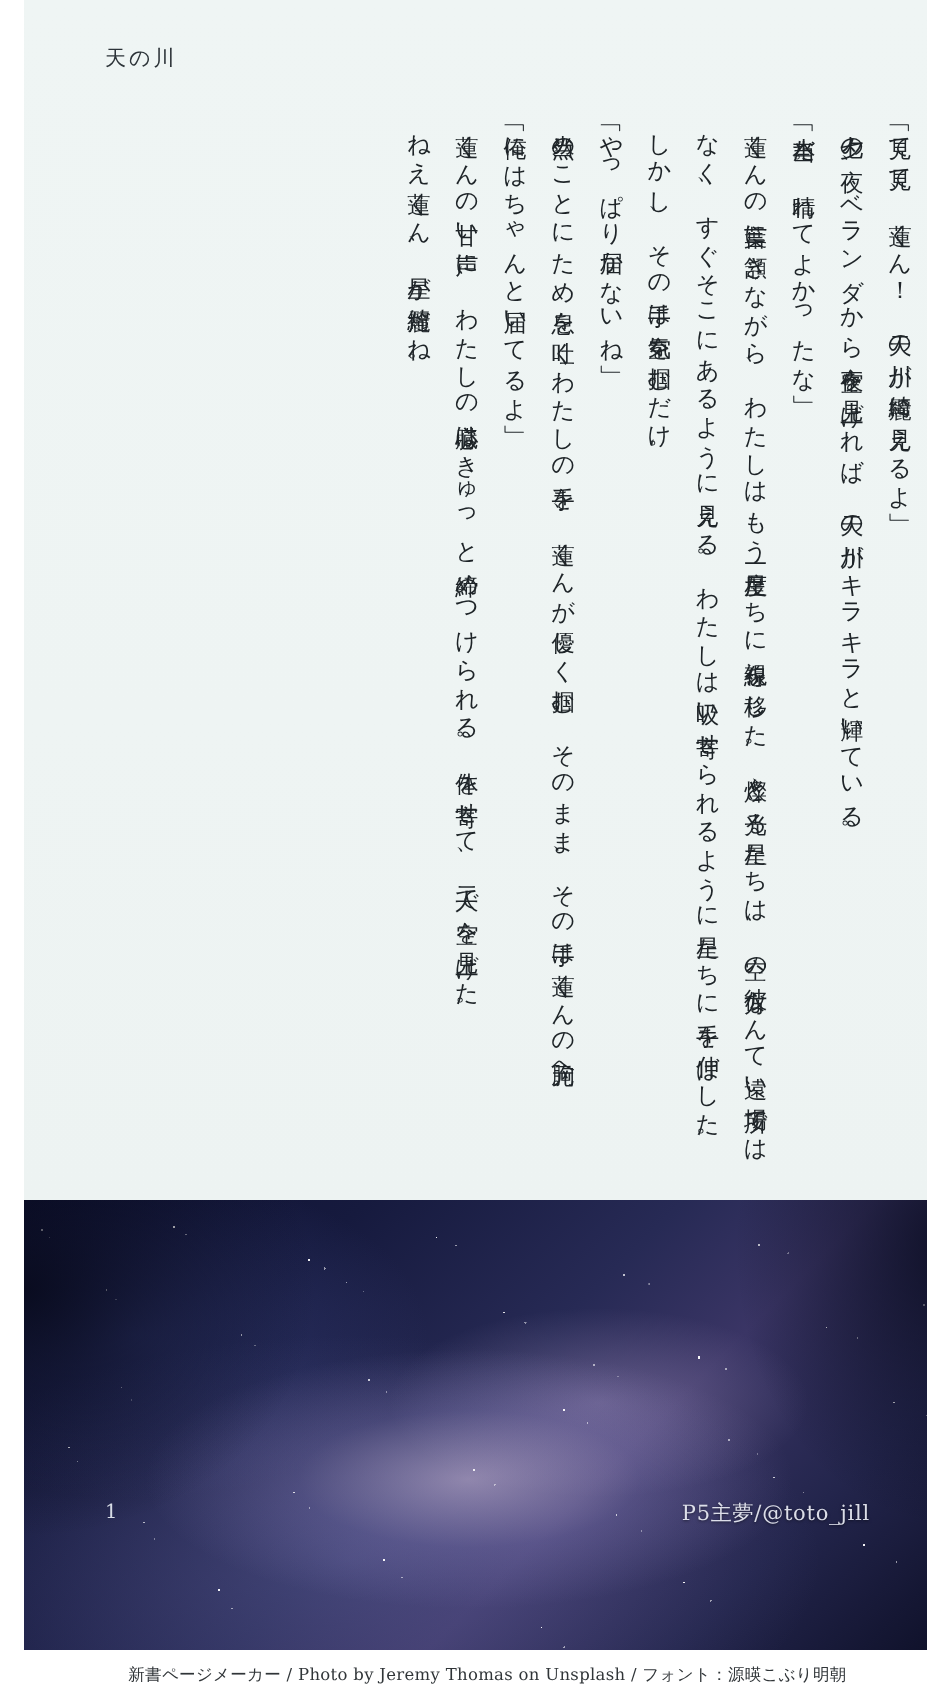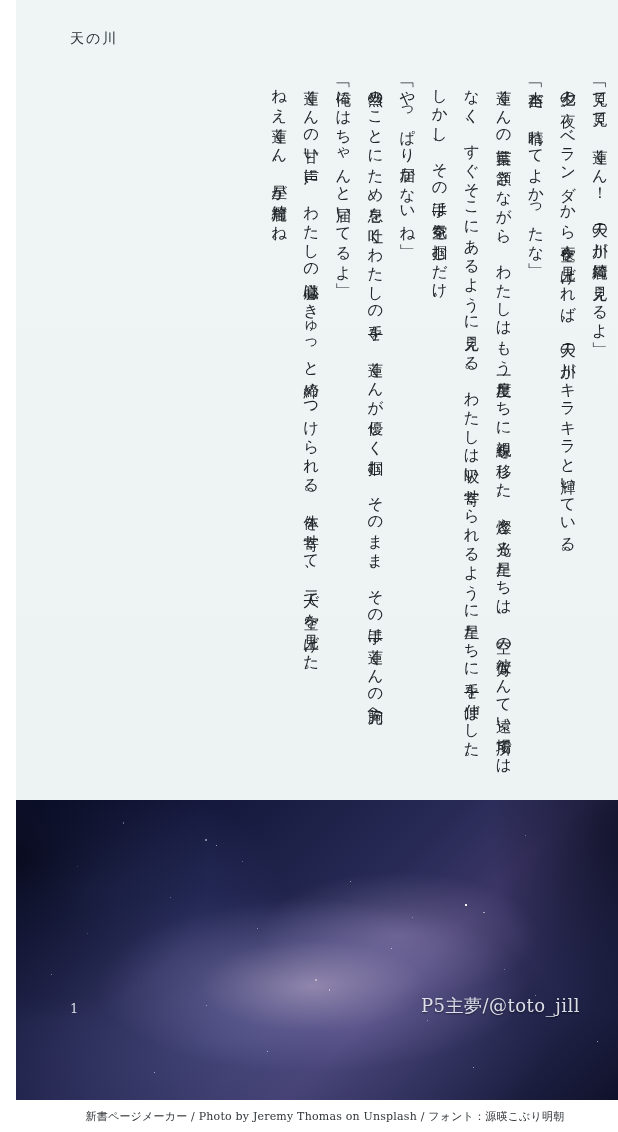--- a/index.html
+++ b/index.html
@@ -141,21 +141,21 @@
     bottom: 84px;
     color: #d8dde6;
     font-size: 13px;
     font-family: "DejaVu Serif", "Liberation Serif", serif;
   }
   .photo-credit {
     position: absolute;
     right: 54px;
     bottom: 82px;
     color: rgba(235,238,246,0.92);
-    font-size: 18px;
+    font-size: 14px;
     letter-spacing: 0.5px;
     font-family: "DejaVu Serif", "Liberation Serif", serif;
     text-shadow: 0 1px 2px rgba(0,0,0,0.5);
   }
 
   
   .footer {
     position: absolute;
     left: 0;
     top: 1100px;

